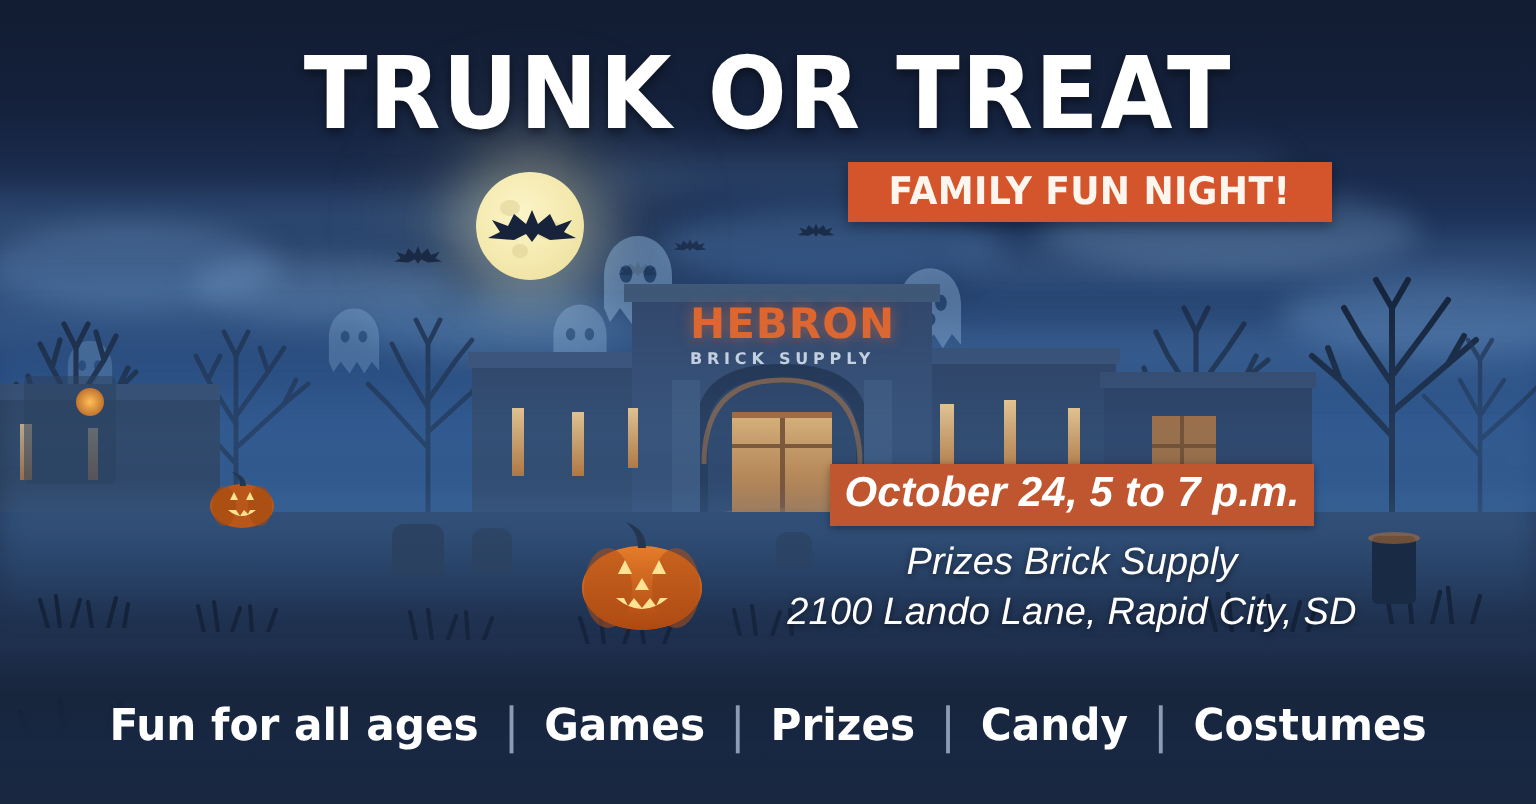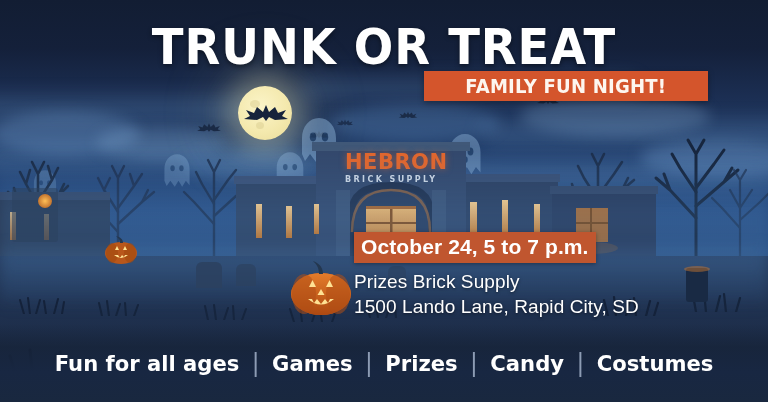--- a/index.html
+++ b/index.html
@@ -132,45 +132,46 @@
     font-size: 50px;
     letter-spacing: 1px;
     line-height: 1;
     transform: scaleX(0.93);
     text-shadow: 0 2px 5px rgba(0,0,0,0.45);
   }
 
   .family-banner {
     position: absolute;
     left: 424px;
-    top: 71px;
-    width: 284px;
+    top: 81px;
+    width: 242px;
     height: 30px;
     background: #d4552c;
     display: flex;
     align-items: center;
     justify-content: center;
     box-shadow: 0 2px 6px rgba(0,0,0,0.35);
   }
   .family-banner span {
     color: #fdf6ef;
     font-family: "DejaVu Sans", sans-serif;
     font-weight: bold;
     font-size: 19px;
     letter-spacing: 0.2px;
     transform: scaleX(0.95);
     white-space: nowrap;
   }
 
   .details {
     position: absolute;
-    left: 354px;
+    left: 376px;
     top: 232px;
     width: 320px;
-    text-align: left;
+    text-align: center;
+    font-style: italic;
   }
   .date-line {
     display: inline-block;
     background: #c0562f;
     color: #ffffff;
     font-family: "Liberation Sans", sans-serif;
     font-weight: bold;
     font-size: 21px;
     padding: 3px 7px 4px 7px;
     letter-spacing: 0.1px;
@@ -620,21 +621,21 @@
 
   <div class="family-banner">
     <span>FAMILY FUN NIGHT!</span>
   </div>
 
   <div class="details">
     <div>
       <span class="date-line">October 24, 5 to 7 p.m.</span>
     </div>
     <div class="venue-line">Prizes Brick Supply</div>
-    <div class="address-line">1500 Lando Lane, Rapid City, SD</div>
+    <div class="address-line">2100 Lando Lane, Rapid City, SD</div>
   </div>
 
   <div class="bottom-bar">
     <div class="tagline" id="tagline">
         <span class="item">Fun for all ages</span>
         <span class="sep">|</span>
         <span class="item">Games</span>
         <span class="sep">|</span>
         <span class="item">Prizes</span>
         <span class="sep">|</span>

